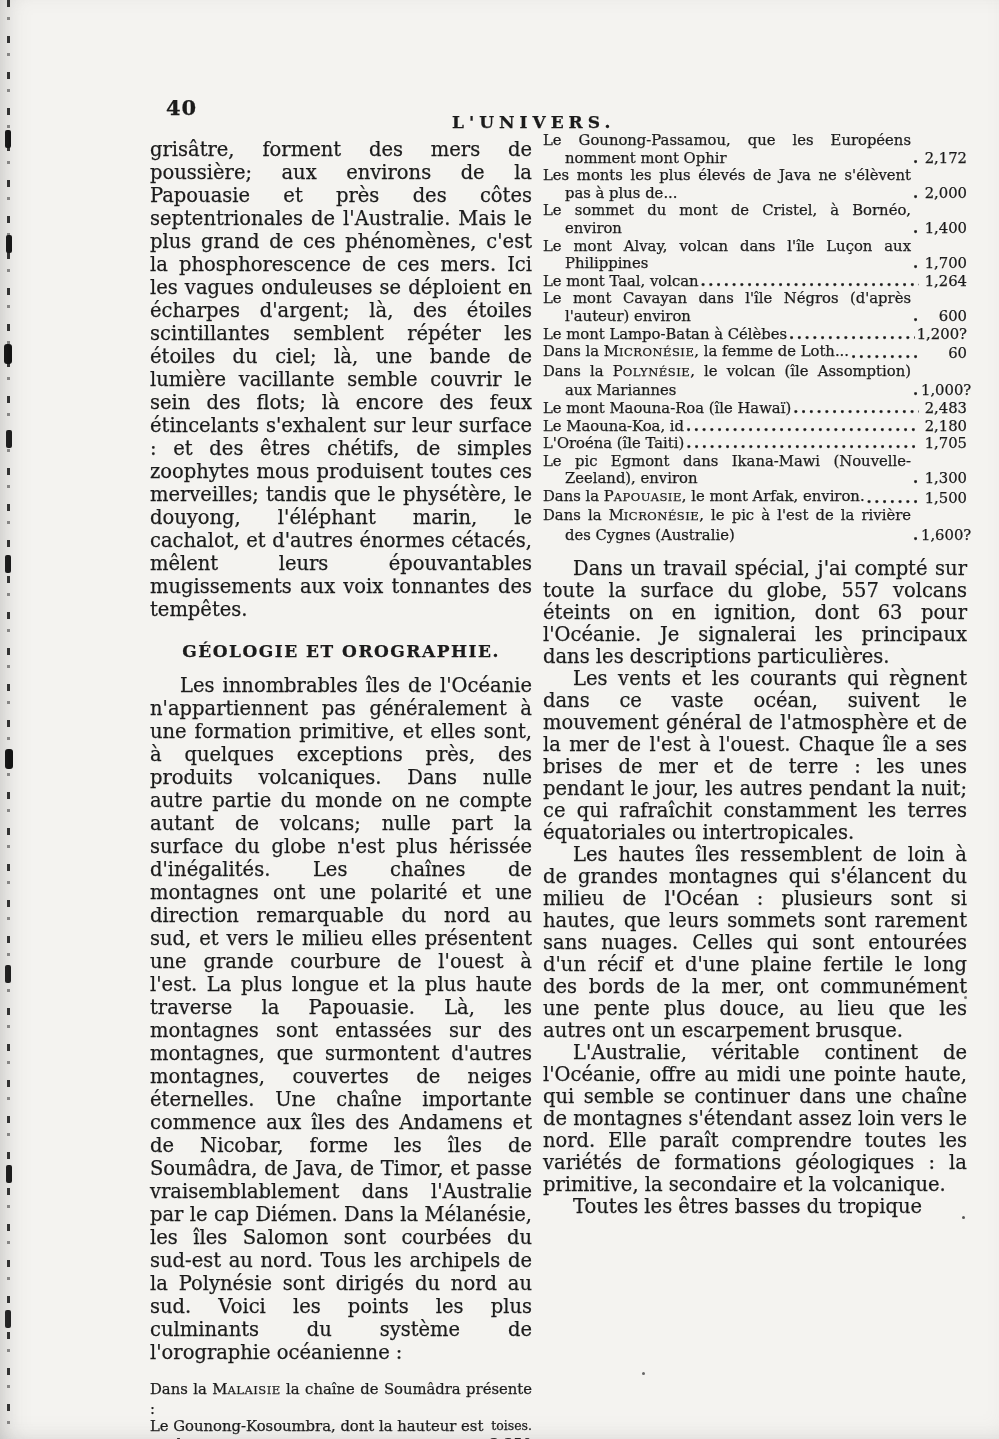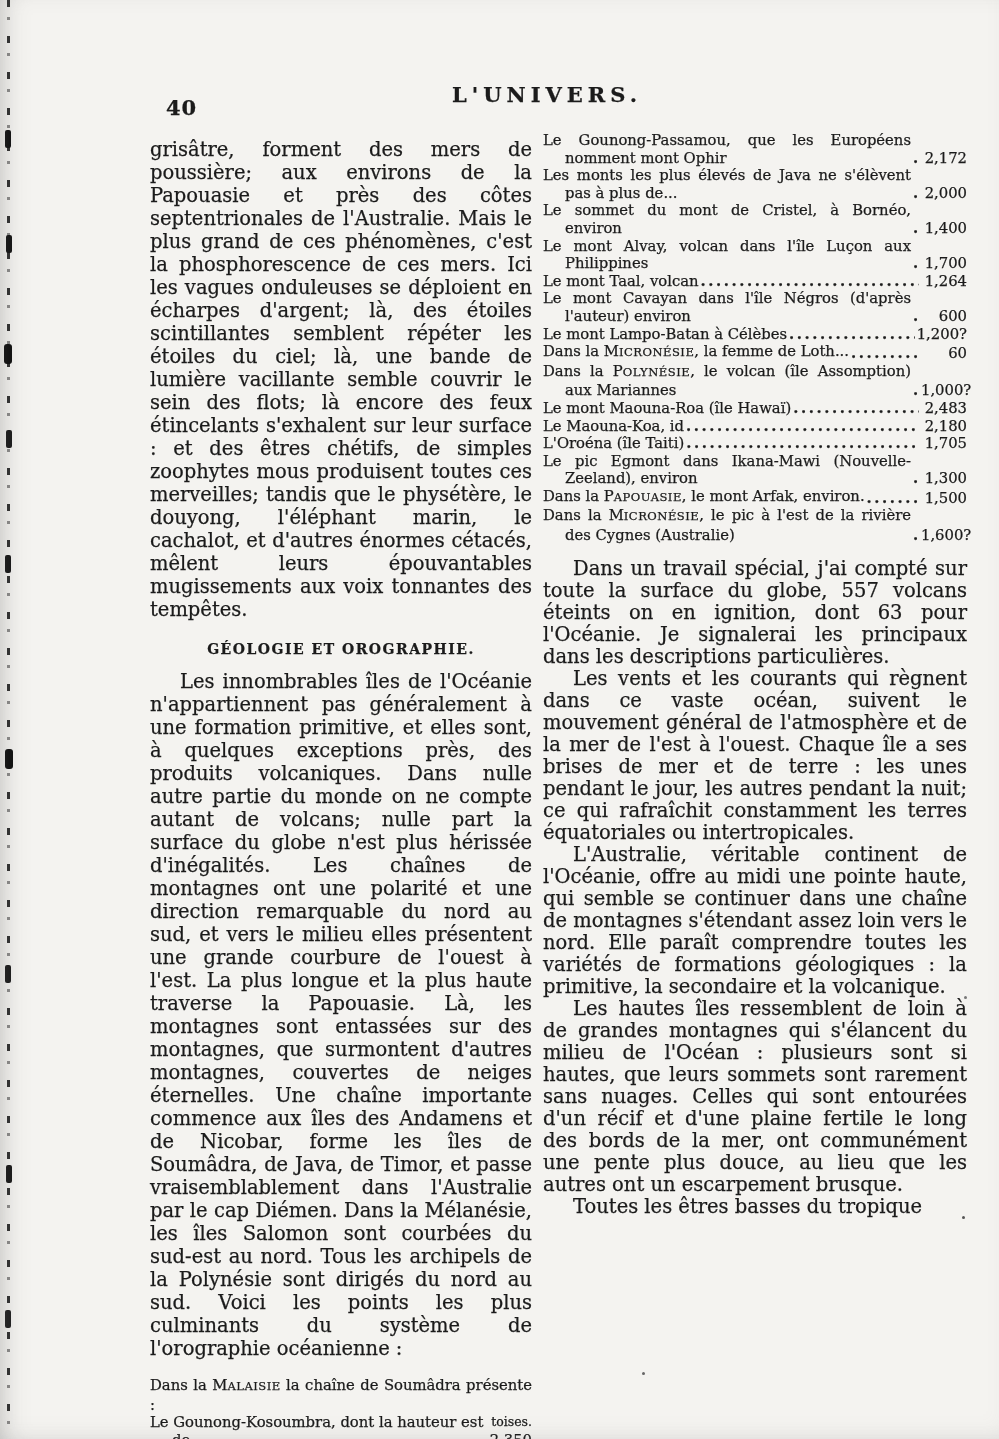--- a/index.html
+++ b/index.html
@@ -20,31 +20,31 @@
       rgba(15,15,15,.85) 0 7px, rgba(15,15,15,0) 7px 17px,
       rgba(15,15,15,.45) 17px 20px, rgba(15,15,15,0) 20px 36px);}
   .binding-blobs{position:absolute;left:5px;top:130px;width:6px;height:18px;background:#111;border-radius:2px;
     box-shadow:1px 105px 0 0 #131313, 0 215px 0 1px #0e0e0e, 1px 300px 0 0 #1a1a1a,
       0 425px 0 0 #161616, 1px 620px 0 1px #0f0f0f, 0 835px 0 0 #1c1c1c,
       1px 1035px 0 0 #181818, 0 1180px 0 0 #202020;}
   .speck{position:absolute;width:3px;height:3px;background:#555;border-radius:50%;
     box-shadow:-320px 156px 0 0 #666, 2px -220px 0 0 #777;}
 
   .page-number{position:absolute;left:166px;top:95px;font-size:21px;font-weight:bold;letter-spacing:1px;}
-  .journal-title{position:absolute;left:452px;top:82px;font-size:21px;font-weight:bold;letter-spacing:5px;}
+  .journal-title{position:absolute;left:452px;top:112px;font-size:17px;font-weight:bold;letter-spacing:5px;}
 
   .col{position:absolute;text-align:justify;}
   .col-left{left:150px;top:138px;width:382px;}
   .col-right{left:543px;top:131px;width:424px;}
 
   .para{font-size:19.5px;line-height:23px;margin:0;}
   .para.indent{text-indent:30px;}
   .col-right .para{line-height:22px;}
 
-  .section-heading{font-size:14px;font-weight:bold;letter-spacing:1.5px;text-align:center;
+  .section-heading{font-size:17px;font-weight:bold;letter-spacing:1.5px;text-align:center;
     margin:20px 0 13px 0;text-indent:0;}
 
   
   .fineprint{font-size:14.8px;line-height:17.6px;}
   .hrow{display:flex;align-items:flex-end;}
   .hlabel{padding-left:22px;text-indent:-22px;}
   .dots{flex:1;overflow:hidden;white-space:nowrap;min-width:6px;margin:0 2px;}
   .dots::after{content:"..........................................................................";
     letter-spacing:2.6px;font-weight:bold;}
   .hval{text-align:right;min-width:46px;white-space:nowrap;}
@@ -160,19 +160,19 @@
         </div>
         <div class="hrow">
           <span class="hlabel">Dans la M<span class="sc">ICRONÉSIE</span>, le pic à l'est de la rivière des Cygnes (Australie)</span>
           <span class="dots"></span>
           <span class="hval">1,600?</span>
         </div>
       </div>
     <div style="margin-top:14px;">
         <p class="para indent">Dans un travail spécial, j'ai compté sur toute la surface du globe, 557 volcans éteints on en ignition, dont 63 pour l'Océanie. Je signalerai les principaux dans les descriptions particulières.</p>
         <p class="para indent">Les vents et les courants qui règnent dans ce vaste océan, suivent le mouvement général de l'atmosphère et de la mer de l'est à l'ouest. Chaque île a ses brises de mer et de terre : les unes pendant le jour, les autres pendant la nuit; ce qui rafraîchit constamment les terres équatoriales ou intertropicales.</p>
+        <p class="para indent">Les hautes îles ressemblent de loin à de grandes montagnes qui s'élancent du milieu de l'Océan : plusieurs sont si hautes, que leurs sommets sont rarement sans nuages. Celles qui sont entourées d'un récif et d'une plaine fertile le long des bords de la mer, ont communément une pente plus douce, au lieu que les autres ont un escarpement brusque.</p>
         <p class="para indent">L'Australie, véritable continent de l'Océanie, offre au midi une pointe haute, qui semble se continuer dans une chaîne de montagnes s'étendant assez loin vers le nord. Elle paraît comprendre toutes les variétés de formations géologiques : la primitive, la secondaire et la volcanique.</p>
-        <p class="para indent">Les hautes îles ressemblent de loin à de grandes montagnes qui s'élancent du milieu de l'Océan : plusieurs sont si hautes, que leurs sommets sont rarement sans nuages. Celles qui sont entourées d'un récif et d'une plaine fertile le long des bords de la mer, ont communément une pente plus douce, au lieu que les autres ont un escarpement brusque.</p>
         <p class="para indent">Toutes les êtres basses du tropique</p>
       </div>
   </div>
 
 </div>
 
 </body></html>

